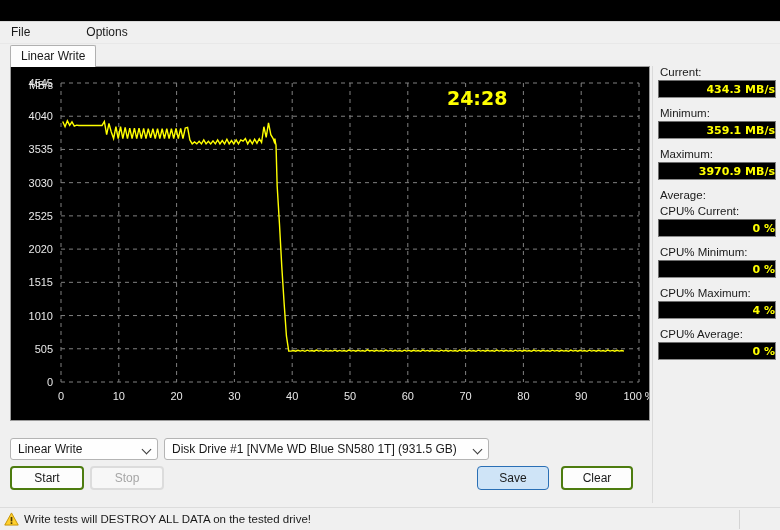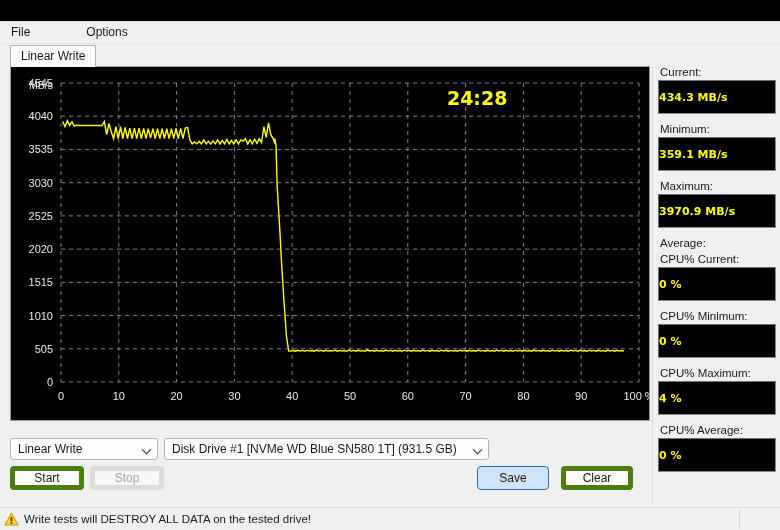--- a/index.html
+++ b/index.html
@@ -72,25 +72,26 @@
   .stat-label {
     font-size: 11.5px; color: #1a1a1a;
     margin: 0 0 2px 2px;
     white-space: nowrap;
   }
   .stat-box {
     background: #000;
     border: 1px solid #8b8b8b;
     border-top-color: #6e6e6e;
     border-left-color: #6e6e6e;
-    height: 34px;
+    height: 18px;
     margin-bottom: 9px;
     display: flex; align-items: center;
-    padding-left: 0;
+    padding-left: 21px;
     overflow: hidden;
+    justify-content: flex-end;
   }
   .stat-val {
     color: #ffff00;
     font-family: "DejaVu Sans", sans-serif;
     font-size: 11px; font-weight: bold;
     white-space: nowrap;
   }
   .sb-gap { height: 2px; }
   
   .controls {
@@ -128,21 +129,21 @@
     transform: rotate(45deg);
   }
   .row2 {
     display: flex; align-items: center;
     padding: 6px 0 0 10px;
     position: relative;
   }
   .btn {
     height: 24px; min-width: 74px;
     background: #fdfdfd;
-    border: 5px solid #4d7c0f;
+    border: 2px solid #4d7c0f;
     border-radius: 4px;
     font-size: 12px; color: #1a1a1a;
     display: flex; align-items: center; justify-content: center;
     cursor: default;
     margin-right: 6px;
   }
   .btn.disabled { color: #a6a6a6; background: #f7f7f7; border-color: #dcdcdc; }
   .btn.primary {
     background: #cfe4f7;
     border: 1px solid #2a6fb5;

